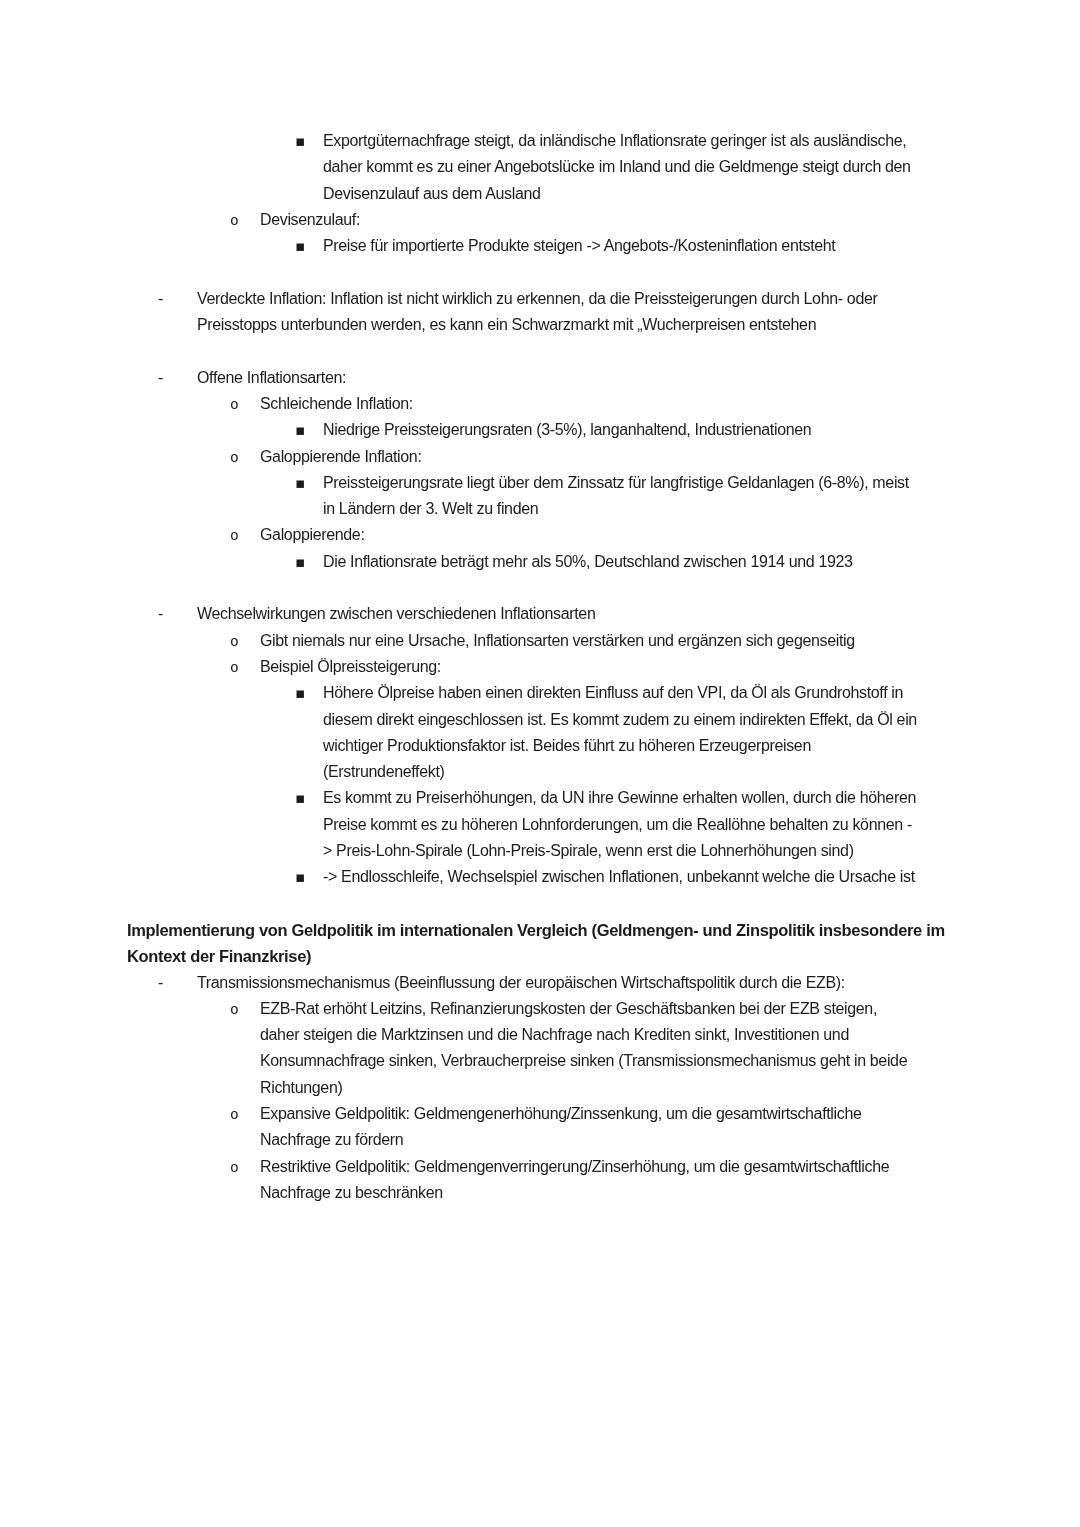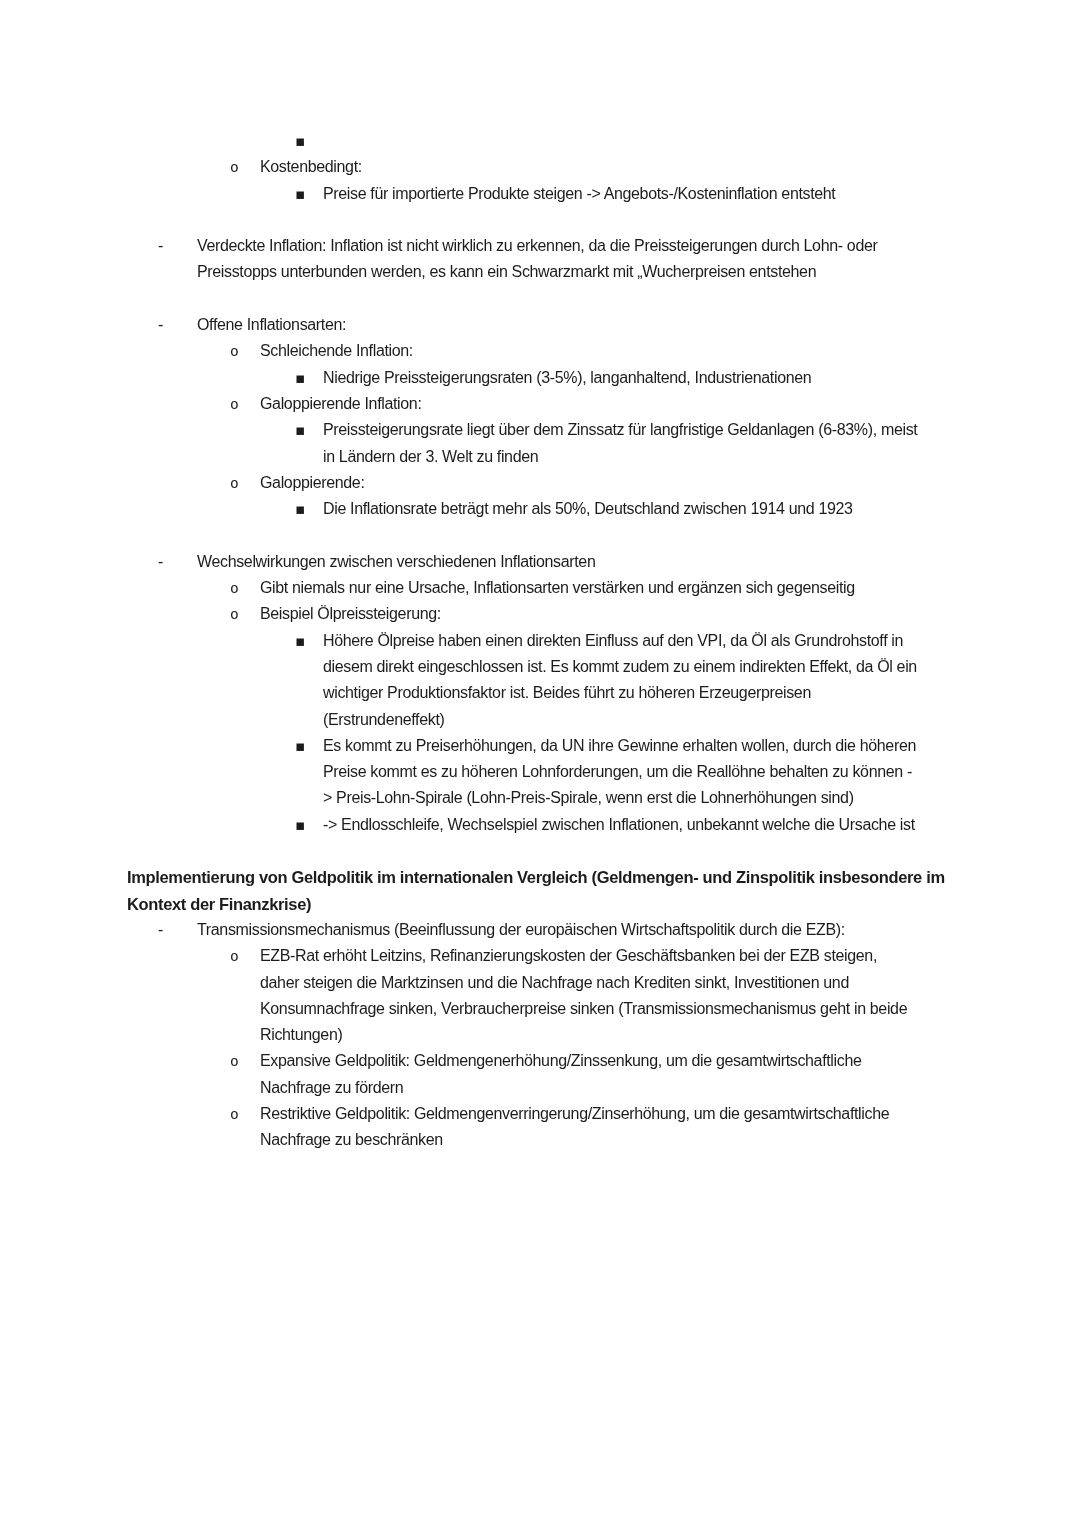--- a/index.html
+++ b/index.html
@@ -61,24 +61,25 @@
     height: 26.3px;
   }
 </style>
 </head>
 <body>
 
 <div class="page">
   <div class="doc" id="doc">
       <div class="row l3">
     <span class="marker">▪</span>
+    <span class="text">Exportgüternachfrage steigt, da inländische Inflationsrate geringer ist als ausländische, daher kommt es zu einer Angebotslücke im Inland und die Geldmenge steigt durch den Devisenzulauf aus dem Ausland</span>
   </div>
       <div class="row l2">
     <span class="marker">o</span>
-    <span class="text">Kostenbedingt:</span>
+    <span class="text">Devisenzulauf:</span>
   </div>
       <div class="row l3">
     <span class="marker">▪</span>
     <span class="text">Preise für importierte Produkte steigen -&gt; Angebots-/Kosteninflation entsteht</span>
   </div>
       <div class="spacer"></div>
       <div class="row l1">
     <span class="marker">-</span>
     <span class="text">Verdeckte Inflation: Inflation ist nicht wirklich zu erkennen, da die Preissteigerungen durch Lohn- oder Preisstopps unterbunden werden, es kann ein Schwarzmarkt mit „Wucherpreisen entstehen</span>
   </div>
@@ -94,21 +95,21 @@
       <div class="row l3">
     <span class="marker">▪</span>
     <span class="text">Niedrige Preissteigerungsraten (3-5%), langanhaltend, Industrienationen</span>
   </div>
       <div class="row l2">
     <span class="marker">o</span>
     <span class="text">Galoppierende Inflation:</span>
   </div>
       <div class="row l3">
     <span class="marker">▪</span>
-    <span class="text">Preissteigerungsrate liegt über dem Zinssatz für langfristige Geldanlagen (6-83%), meist in Ländern der 3. Welt zu finden</span>
+    <span class="text">Preissteigerungsrate liegt über dem Zinssatz für langfristige Geldanlagen (6-8%), meist in Ländern der 3. Welt zu finden</span>
   </div>
       <div class="row l2">
     <span class="marker">o</span>
     <span class="text">Galoppierende:</span>
   </div>
       <div class="row l3">
     <span class="marker">▪</span>
     <span class="text">Die Inflationsrate beträgt mehr als 50%, Deutschland zwischen 1914 und 1923</span>
   </div>
       <div class="spacer"></div>

